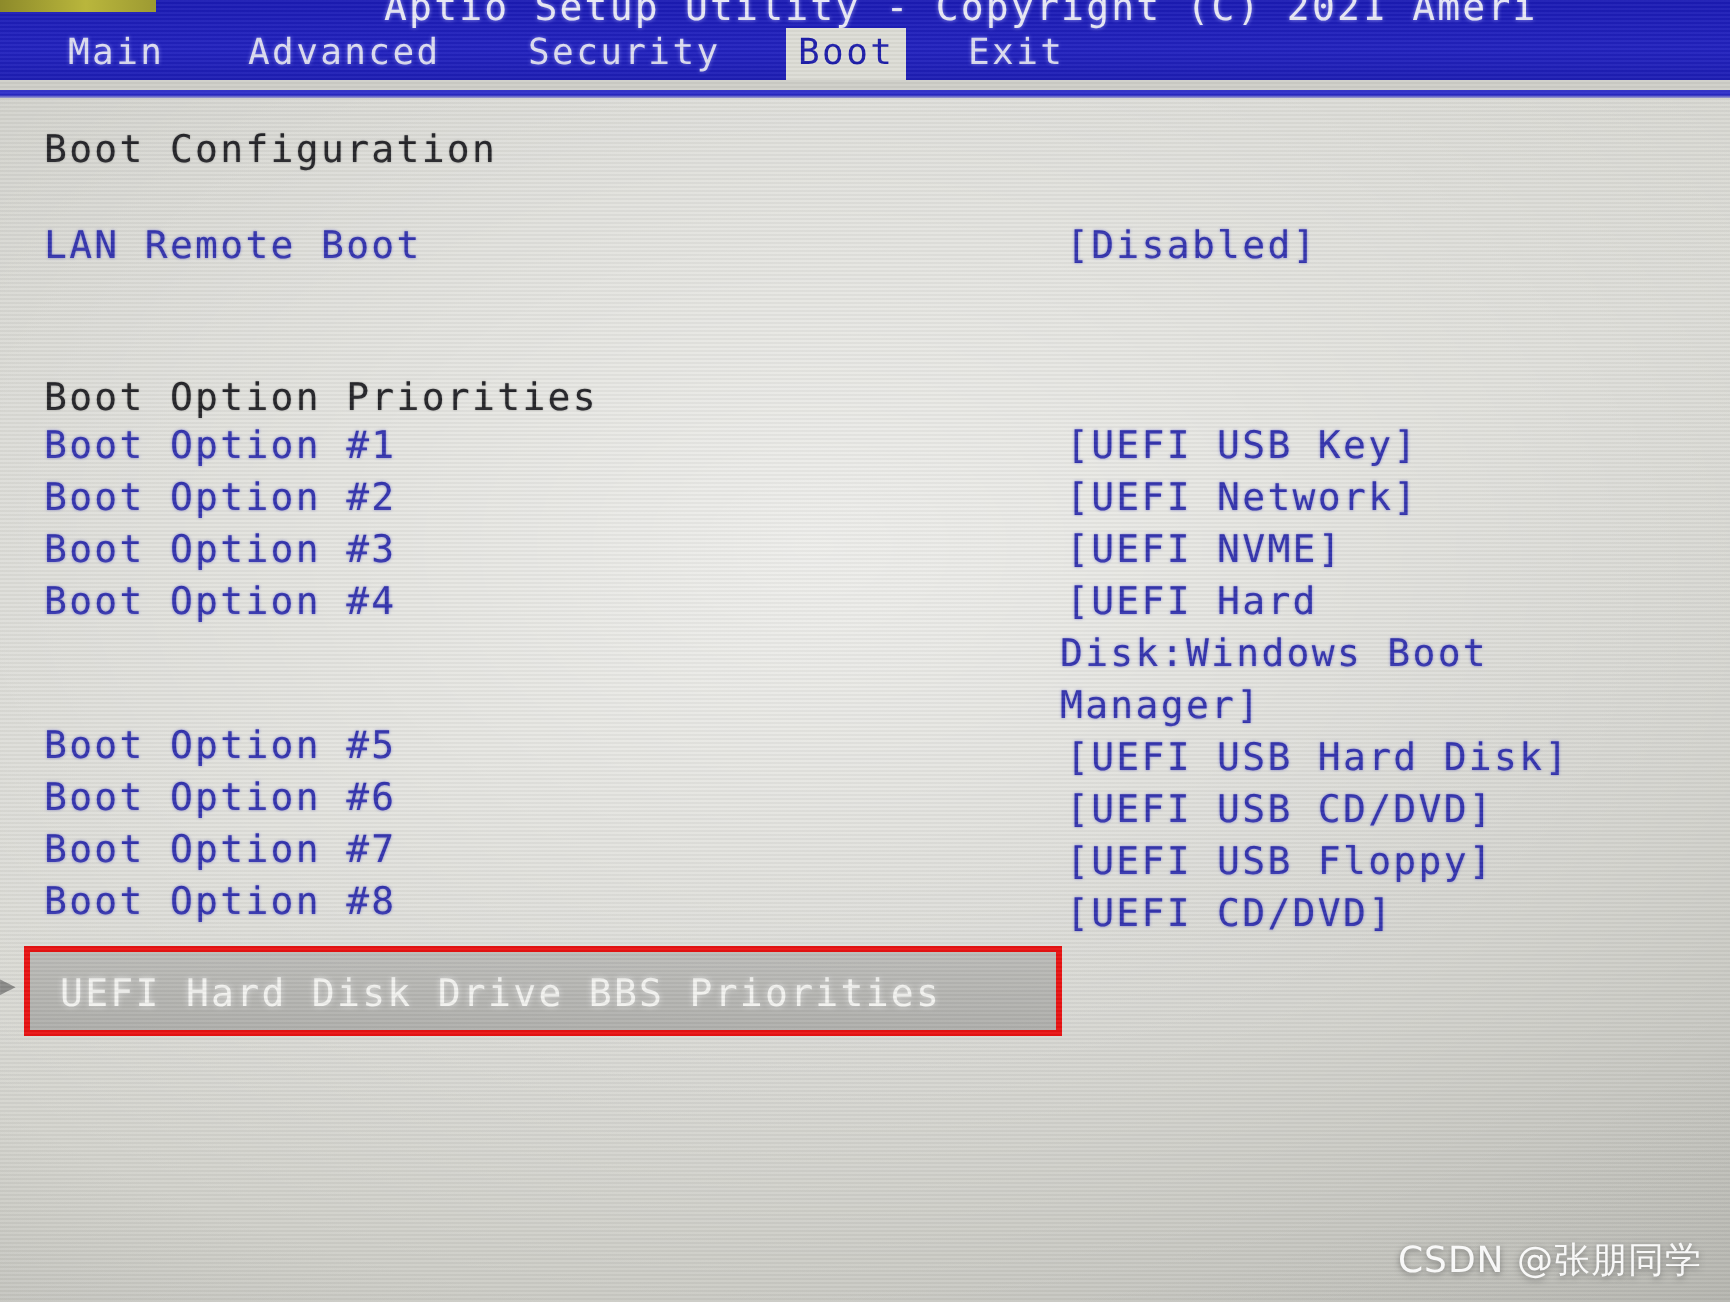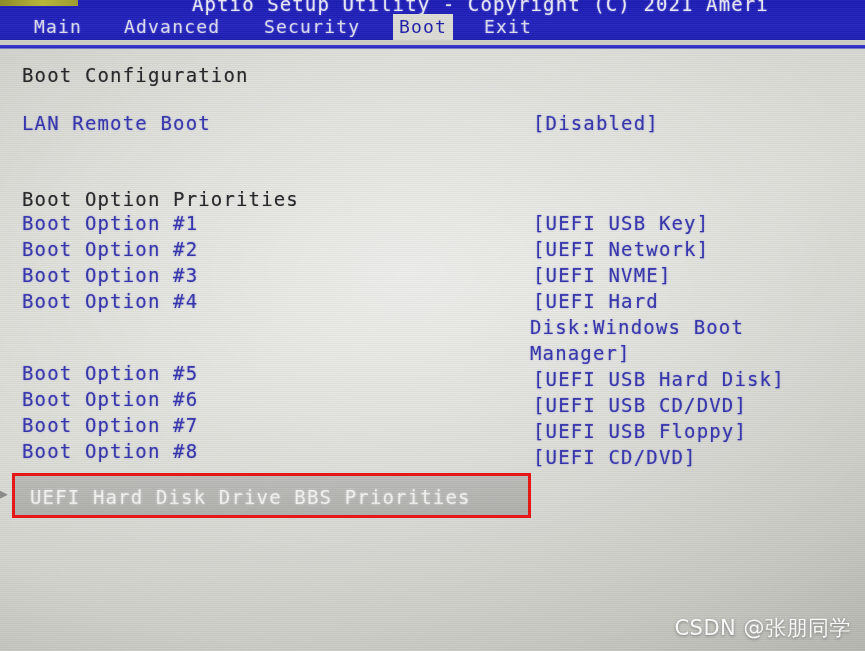--- a/index.html
+++ b/index.html
@@ -175,21 +175,21 @@
     color: #8a8a88;
     line-height: 13px;
   }
 
   
   #watermark {
     position: absolute;
     right: 14px;
     bottom: 9px;
     font-family: "DejaVu Sans", "Liberation Sans", sans-serif;
-    font-size: 21px;
+    font-size: 18px;
     color: rgba(255,255,255,0.92);
     text-shadow: 0 1px 3px rgba(60,60,60,0.55);
     letter-spacing: 0.5px;
     white-space: nowrap;
   }
 </style>
 </head>
 <body>
 
 <div id="screen">

